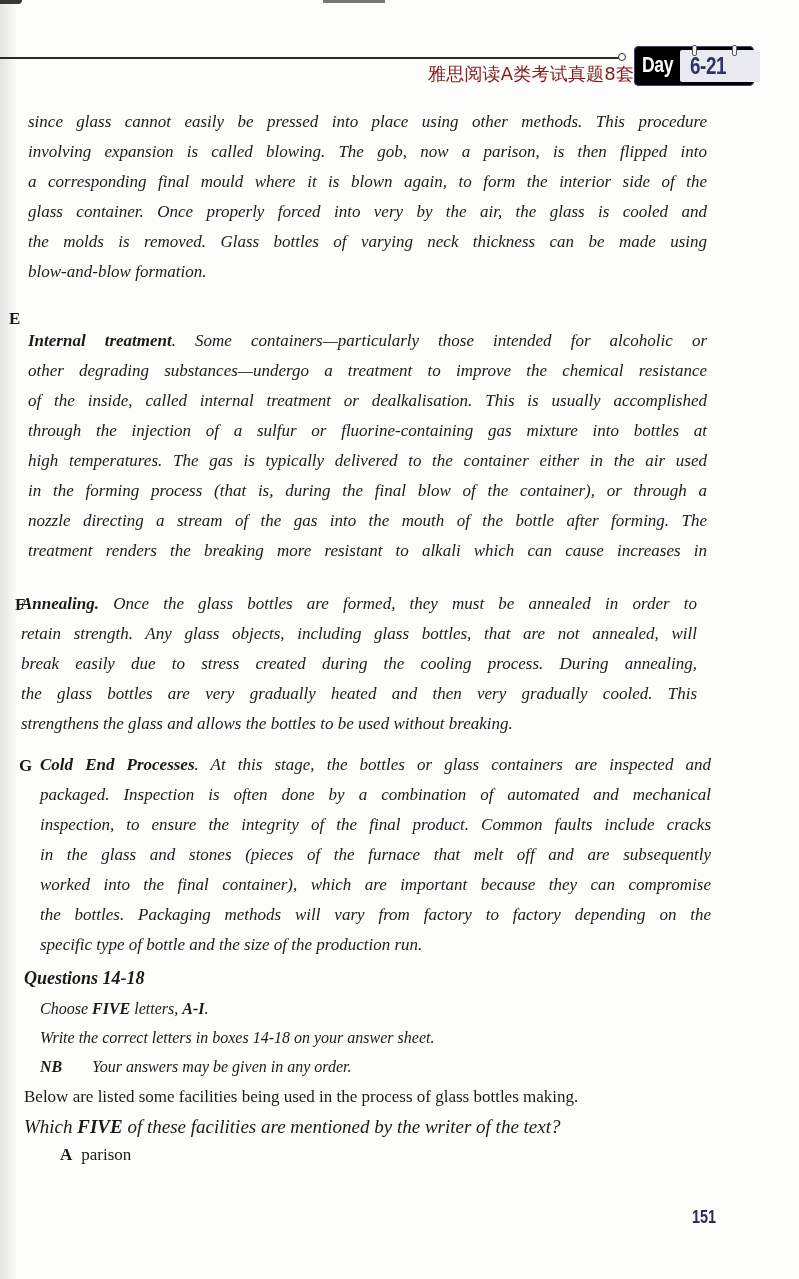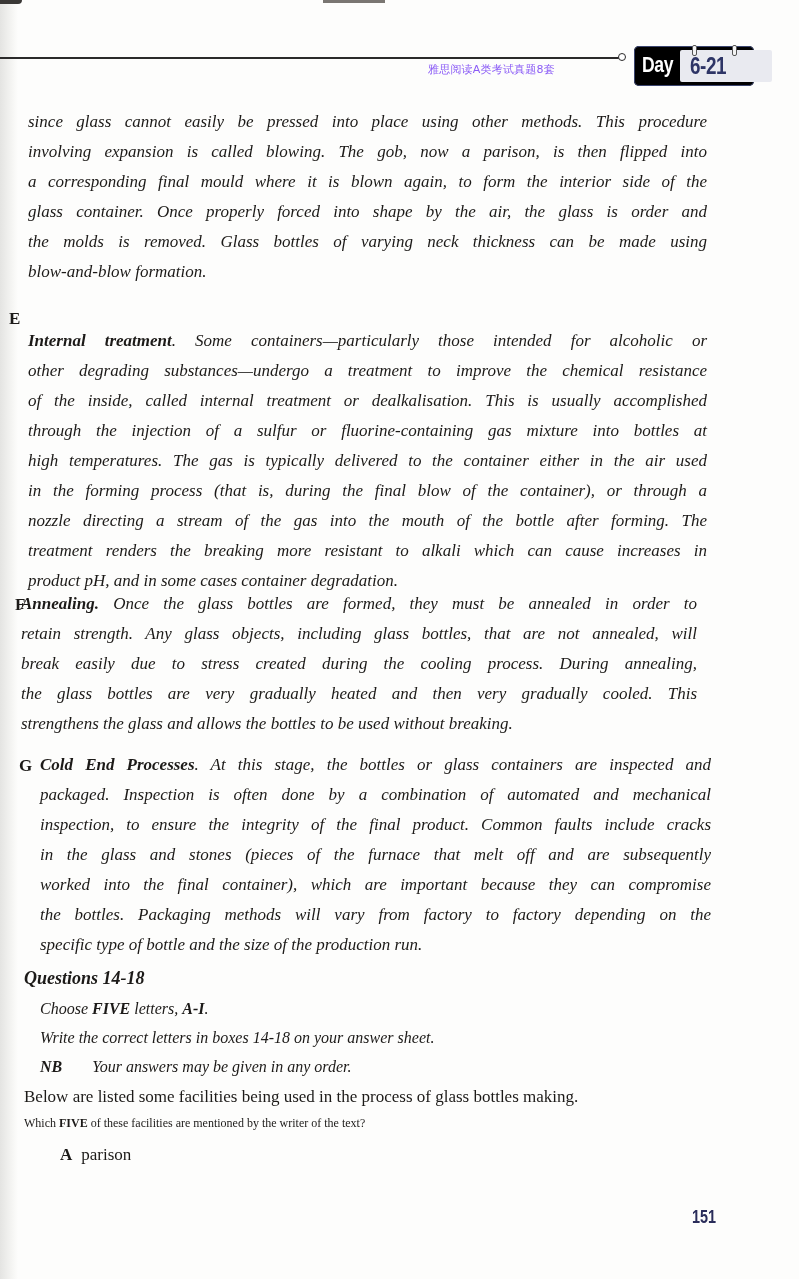--- a/index.html
+++ b/index.html
@@ -24,35 +24,35 @@
   
   .header-rule {
     position: absolute; left: 0; top: 57px; width: 620px; height: 1.5px; background: #2b2a2a;
   }
   .header-dot {
     position: absolute; left: 618px; top: 53px; width: 6px; height: 6px;
     border: 1.5px solid #2b2a2a; border-radius: 50%; background: #fff;
   }
   .header-title {
     position: absolute; left: 428px; top: 62px;
-    font-family: "DejaVu Sans", sans-serif; font-size: 11px; color: #8b5cf6;
+    font-family: "DejaVu Sans", sans-serif; font-size: 18px; color: #7f1d1d;
     letter-spacing: 0.2px;
   }
   .day-badge {
     position: absolute; left: 634px; top: 46px; width: 120px; height: 40px;
     background: #000000; border-radius: 5px;
     box-shadow: inset 0 0 0 1px #3b456f;
   }
   .day-label {
     position: absolute; left: 8px; top: 6px;
     font-family: "Liberation Sans", sans-serif; font-weight: bold; font-size: 22px;
     color: #ffffff; letter-spacing: -0.5px; transform: scaleX(0.8); transform-origin: left;
   }
   .day-card {
-    position: absolute; left: 46px; top: 4px; width: 92px; height: 32px;
+    position: absolute; left: 46px; top: 4px; width: 80px; height: 32px;
     background: #e9eaf0; border-radius: 2px;
   }
   .day-card .ring { position: absolute; top: -5px; width: 3px; height: 9px; border: 1px solid #555; border-radius: 2px; background: #f3f3f3; }
   .day-number {
     position: absolute; left: 10px; top: 3px;
     font-family: "Liberation Sans", sans-serif; font-weight: bold; font-size: 23px;
     color: #2e3566; letter-spacing: -0.5px; transform: scaleX(0.82); transform-origin: left;
   }
 
   
@@ -91,36 +91,35 @@
     <span class="ring" style="left:12px"></span>
     <span class="ring" style="left:52px"></span>
     <span class="day-number">6-21</span>
   </div>
 </div>
 
 <div class="para" style="left:28px; top:107px; width:679px;">
   <span class="line">since glass cannot easily be pressed into place using other methods. This procedure</span>
   <span class="line">involving expansion is called blowing. The gob, now a parison, is then flipped into</span>
   <span class="line">a corresponding final mould where it is blown again, to form the interior side of the</span>
-  <span class="line">glass container. Once properly forced into shape by the air, the glass is order and</span>
+  <span class="line">glass container. Once properly forced into very by the air, the glass is cooled and</span>
   <span class="line">the molds is removed. Glass bottles of varying neck thickness can be made using</span>
   <span class="line last">blow-and-blow formation.</span>
 </div>
 
 <span class="letter" style="left:9px; top:309px;">E</span>
 <div class="para" style="left:28px; top:303px; width:679px;margin-top:23px;">
   <span class="line"><b>Internal treatment</b><span>.</span><span> Some containers—particularly those intended for alcoholic or</span></span>
   <span class="line">other degrading substances—undergo a treatment to improve the chemical resistance</span>
   <span class="line">of the inside, called internal treatment or dealkalisation. This is usually accomplished</span>
   <span class="line">through the injection of a sulfur or fluorine-containing gas mixture into bottles at</span>
   <span class="line">high temperatures. The gas is typically delivered to the container either in the air used</span>
   <span class="line">in the forming process (that is, during the final blow of the container), or through a</span>
   <span class="line">nozzle directing a stream of the gas into the mouth of the bottle after forming. The</span>
   <span class="line">treatment renders the breaking more resistant to alkali which can cause increases in</span>
-  <span class="line last">product pH, and in some cases container degradation.</span>
 </div>
 
 <span class="letter" style="left:15px; top:595px;">F</span>
 <div class="para" style="left:21px; top:589px; width:676px;">
   <span class="line"><b>Annealing.</b><span> Once the glass bottles are formed, they must be annealed in order to</span></span>
   <span class="line">retain strength. Any glass objects, including glass bottles, that are not annealed, will</span>
   <span class="line">break easily due to stress created during the cooling process. During annealing,</span>
   <span class="line">the glass bottles are very gradually heated and then very gradually cooled. This</span>
   <span class="line last">strengthens the glass and allows the bottles to be used without breaking.</span>
 </div>
@@ -138,20 +137,20 @@
 
 <div class="q-title">Questions 14-18</div>
 <div class="q-line it" style="top:1000px;">
   <span>Choose </span><b>FIVE</b><span> letters, </span><b>A-I</b><span>.</span>
 </div>
 <div class="q-line it" style="top:1029px;">Write the correct letters in boxes 14-18 on your answer sheet.</div>
 <div class="q-line" style="top:1058px;">
   <b class="it">NB</b><span style="display:inline-block;width:14px"></span><span class="it">Your answers may be given in any order.</span>
 </div>
 <div class="q-line" style="top:1087px; font-size:17px;">Below are listed some facilities being used in the process of glass bottles making.</div>
-<div class="q-line" style="top:1116px; font-size:12px;">
+<div class="q-line" style="top:1116px; font-size:19px;font-style:italic;">
   <span>Which </span><b>FIVE</b><span> of these facilities are mentioned by the writer of the text?</span>
 </div>
 <div class="q-line" style="top:1145px; left:60px; font-size:17px;">
   <b>A</b><span style="display:inline-block;width:9px"></span><span>parison</span>
 </div>
 
 <div class="page-number">151</div>
 
 </body></html>

